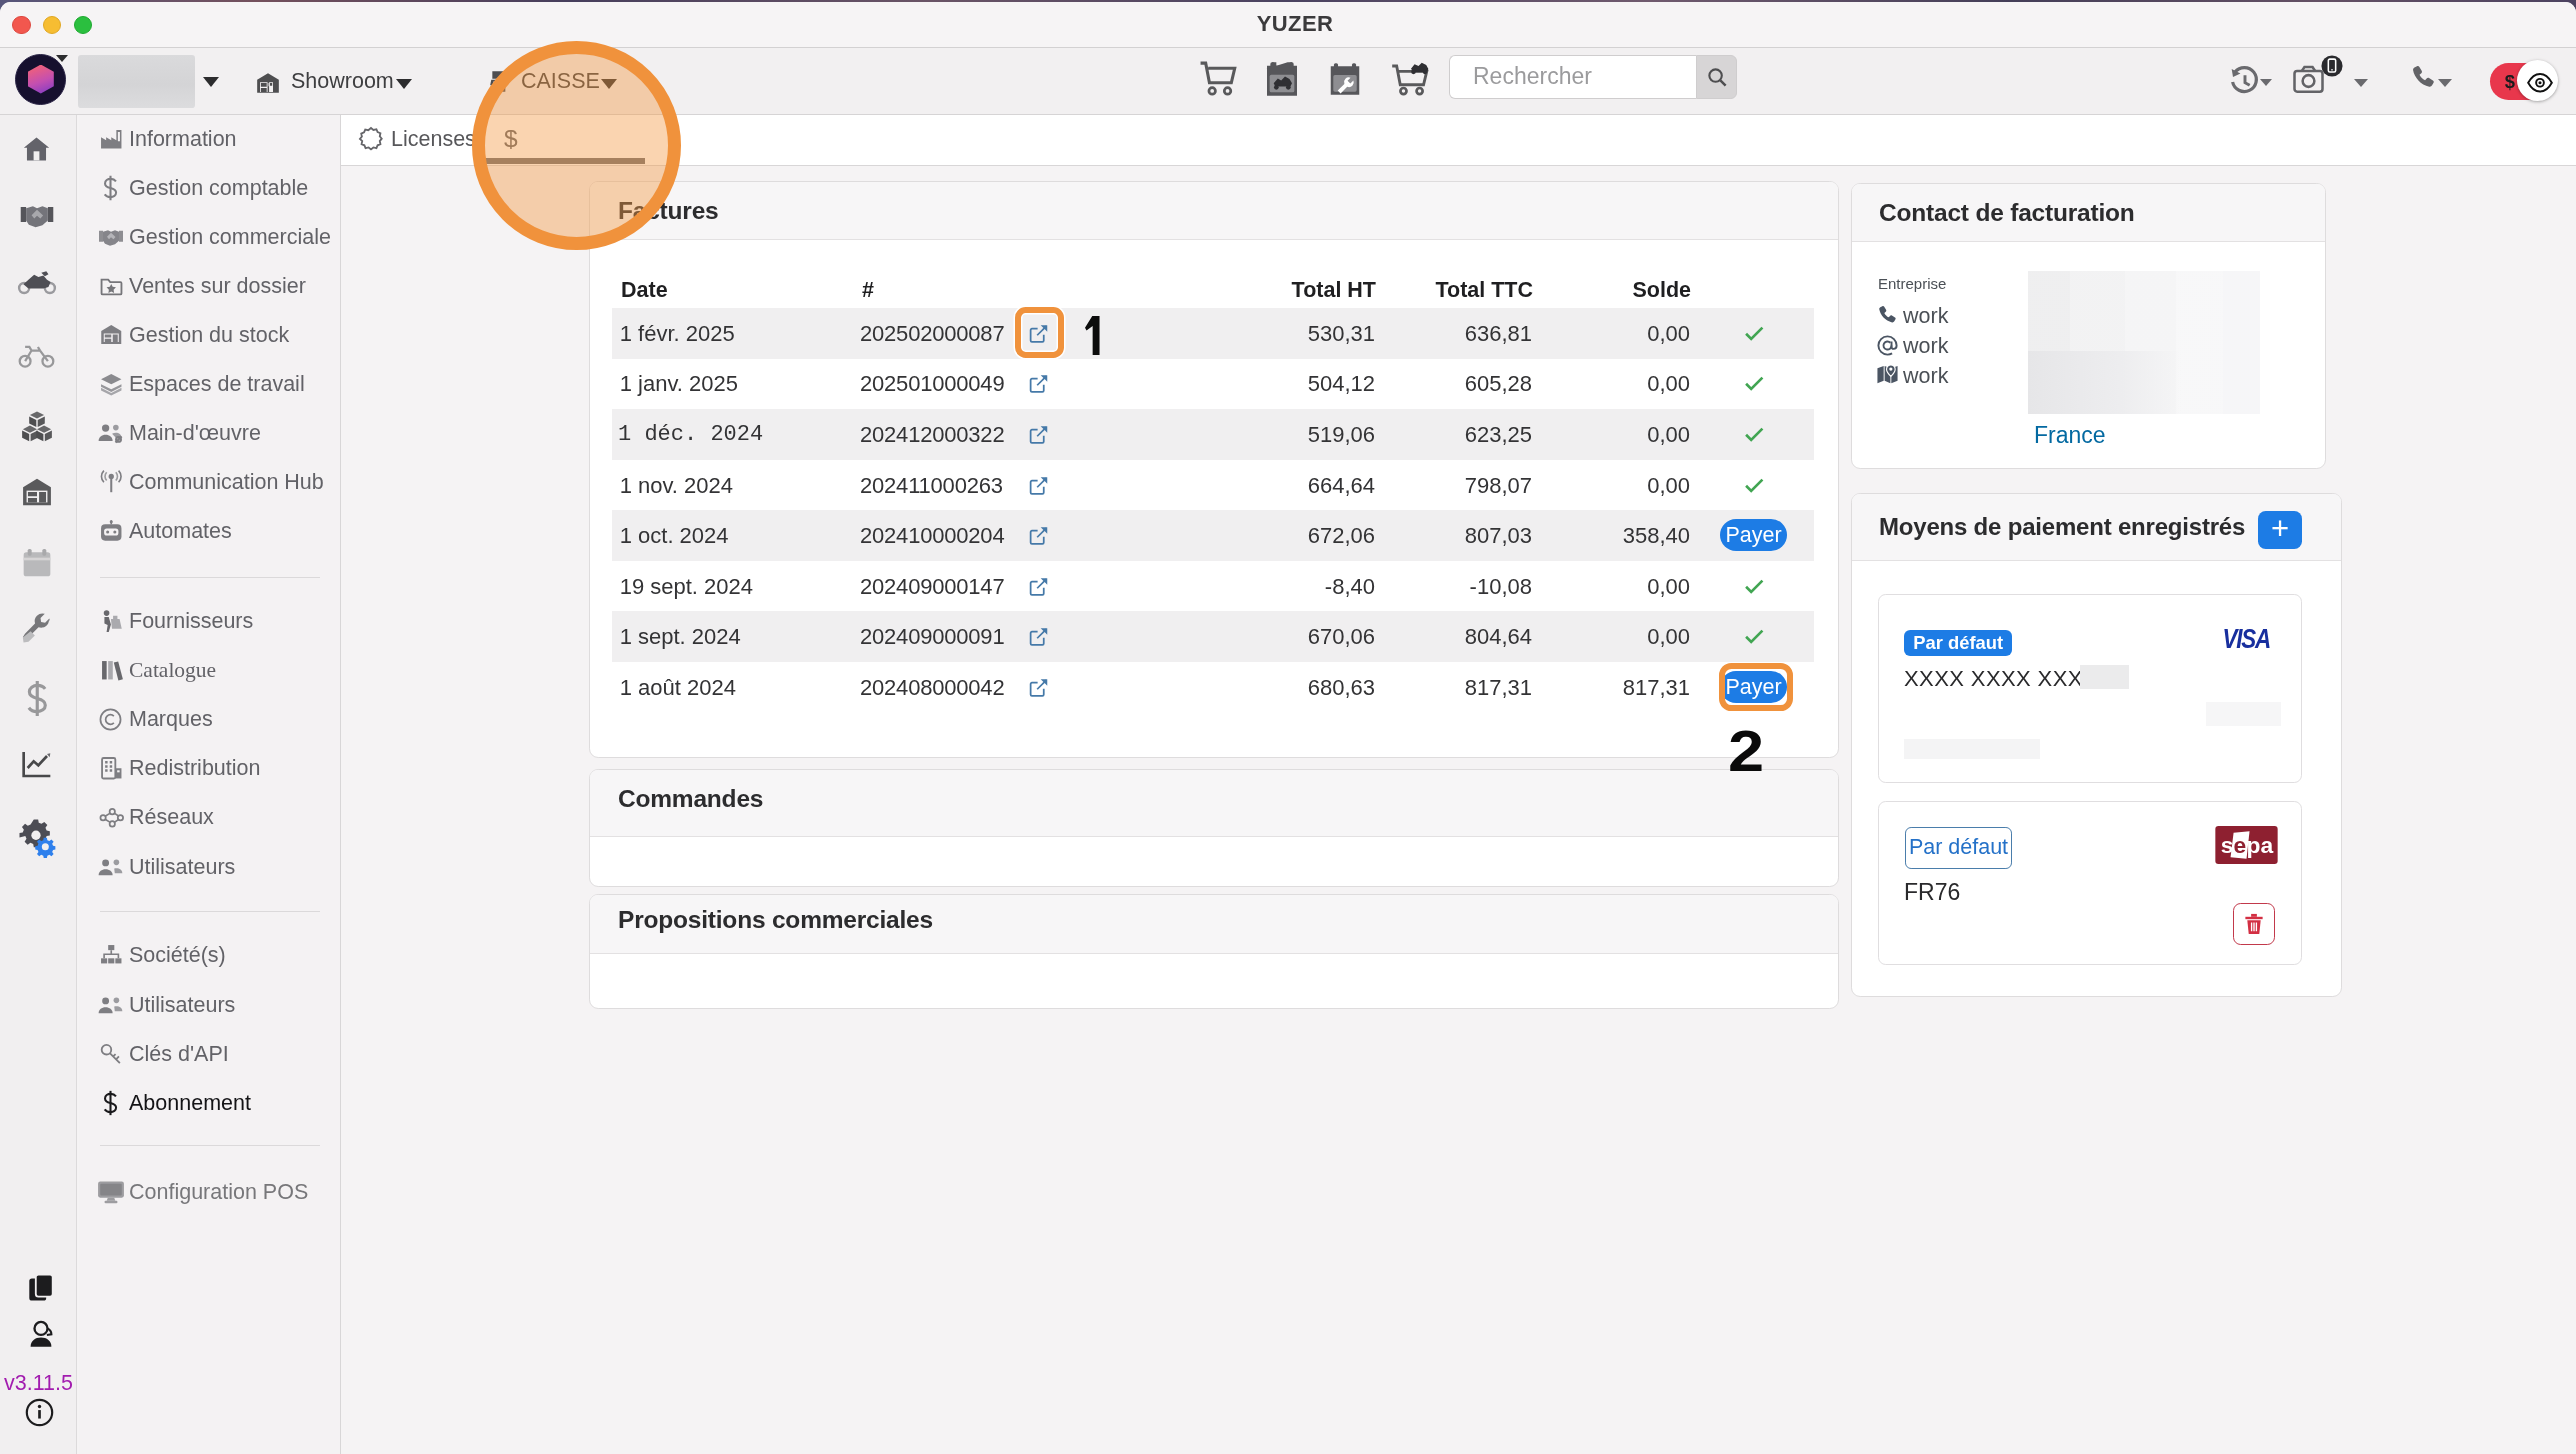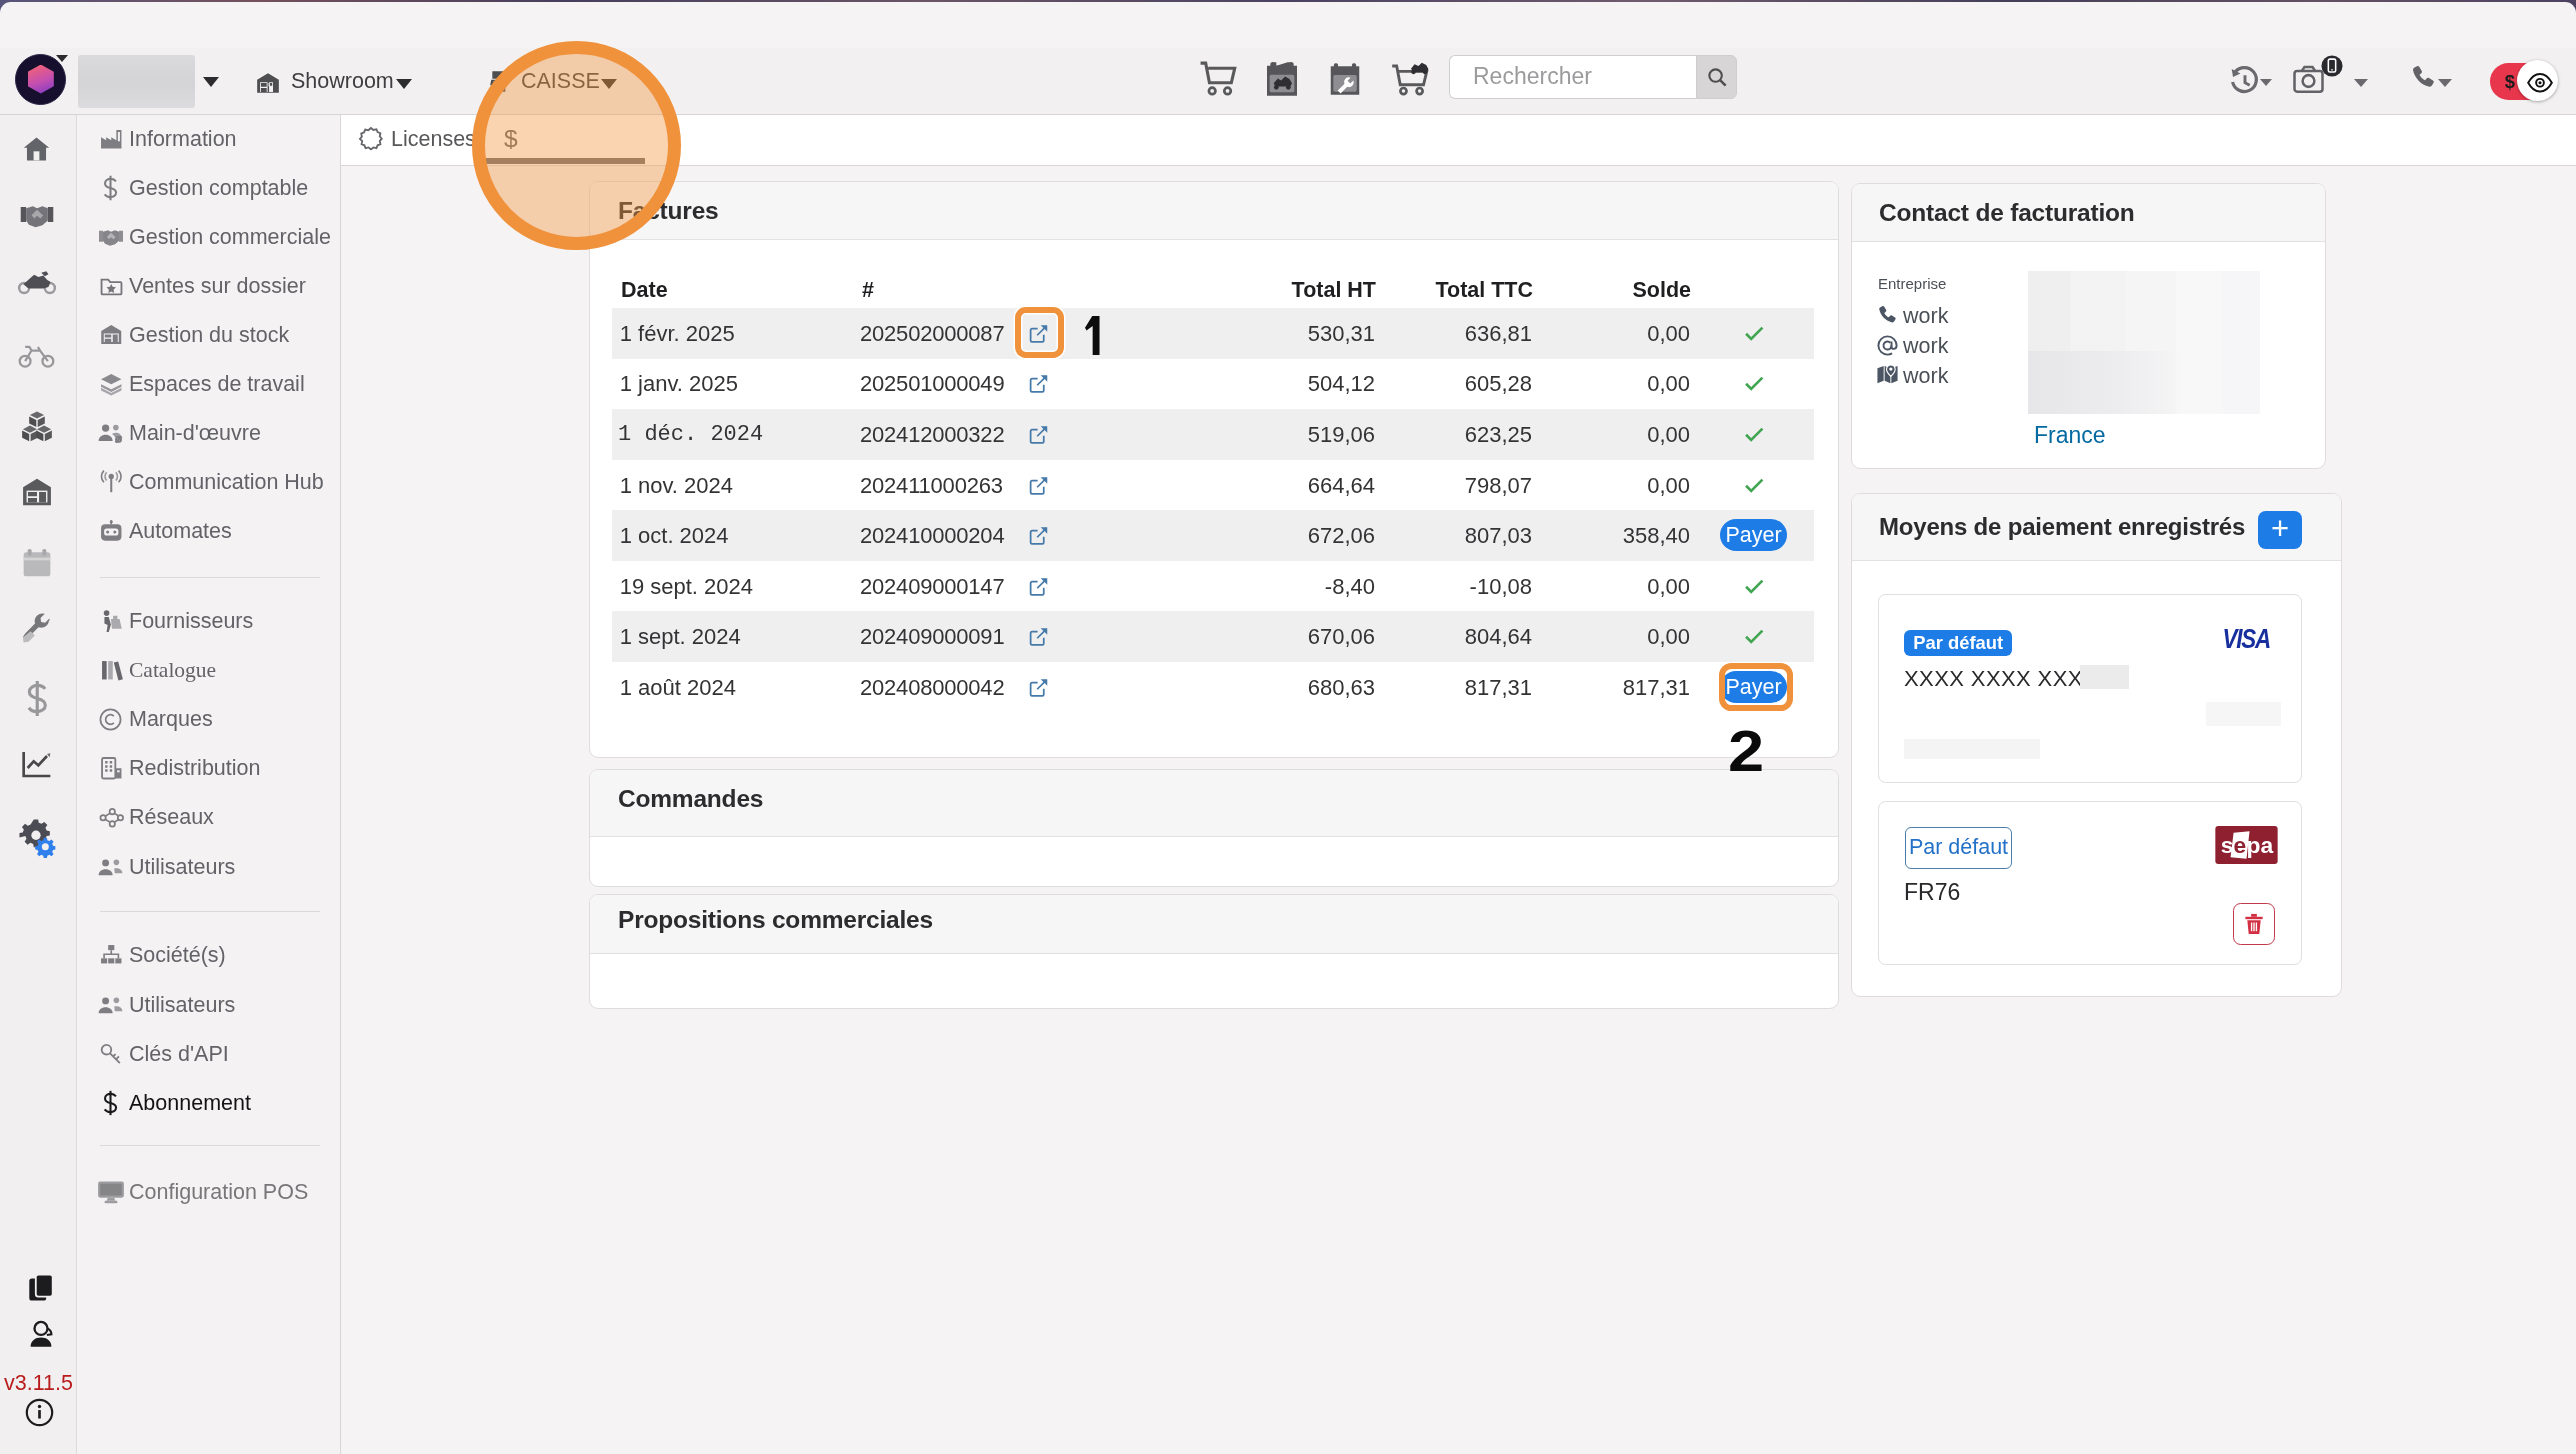--- a/index.html
+++ b/index.html
@@ -57,20 +57,26 @@
 
 .pardefaut { position:absolute; background:#1d7ce5; color:#fff; font-size:18.4px; font-weight:bold; border-radius:6.1px; }
 .visalogo { font-style:italic; font-weight:bold; color:#182f9e; font-size:28px; letter-spacing:-1.5px; }
 svg { position:absolute; overflow:visible; }
 .ic { position:absolute; }
 </style>
 </head>
 <body>
 <div class="window">
 
+  <div class="titlebar">
+    <div class="tl r"></div>
+      <div class="tl y"></div>
+      <div class="tl g"></div>
+    <div class="apptitle">YUZER</div>
+  </div>
 
   <div class="appheader" id="appheader">
     <div class="logo">
         <div class="logocube"></div>
       </div>
     <div class="caret" style="left:56px; top:7px; border-left-width:6.1px; border-right-width:6.1px; border-top-width:7.7px;"></div>
     <div class="blurchip" style="left:78px; top:7px; width:117px; height:53px; background:linear-gradient(180deg,#dadadc 0%,#d4d4d6 55%,#dcdcde 100%);"></div>
     <div class="caret" style="left:203px; top:29px;"></div>
     <svg class="ic" style="left:255px; top:22px;" width="26" height="26" viewBox="0 0 24 24">
         <path fill="#4e4e50" d="M2 9 L12 3 L22 9 L22 21 L2 21 Z M5 12 h6 v3 h-6 Z M5 16.5 h6 v3 h-6 Z M12.5 12 h3 v3 h-3 Z" fill-rule="evenodd"></path>
@@ -228,21 +234,21 @@
       </svg>
     <svg class="ic" style="left:28px; top:1158px;" width="26" height="29" viewBox="0 0 20 22">
         <rect x="1" y="4" width="13" height="17" rx="2" fill="#1c1c1e"></rect>
         <rect x="6" y="1" width="13" height="17" rx="2" fill="#1c1c1e" stroke="#f1eff0" stroke-width="1.4"></rect>
       </svg>
     <svg class="ic" style="left:28px; top:1204px;" width="26" height="28" viewBox="0 0 20 21">
         <circle cx="10" cy="7" r="5" fill="none" stroke="#1c1c1e" stroke-width="1.8"></circle>
         <path fill="#1c1c1e" d="M2 21c0-4.4 3.6-7 8-7s8 2.6 8 7z"></path>
         <path fill="none" stroke="#1c1c1e" stroke-width="1.6" d="M15 7a5 5 0 0 1 3 4.5l-3.5.5"></path>
       </svg>
-    <div style="position:absolute; left:0; top:1256px; width:77px; text-align:center; font-size:21.5px; color:#b91c1c;">v3.11.5</div>
+    <div style="position:absolute; left:0; top:1256px; width:77px; text-align:center; font-size:21.5px; color:#a21caf;">v3.11.5</div>
     <svg class="ic" style="left:25px; top:1283px;" width="29" height="29" viewBox="0 0 24 24">
         <circle cx="12" cy="12" r="10.5" fill="none" stroke="#1c1c1e" stroke-width="1.8"></circle>
         <rect x="10.9" y="10" width="2.2" height="7" fill="#1c1c1e"></rect>
         <circle cx="12" cy="7" r="1.4" fill="#1c1c1e"></circle>
       </svg>
   </div>
   <div class="menu" id="menu">
     <div class="mi" style="top:0;">
         <svg class="ic" style="left:20px; top:12.3px;" width="24.5" height="24.5" viewBox="0 0 24 24">
           <path fill="#7e7e82" d="M2 21V10l5 3V10l5 3V10l5 3V3h5v18z"></path>

